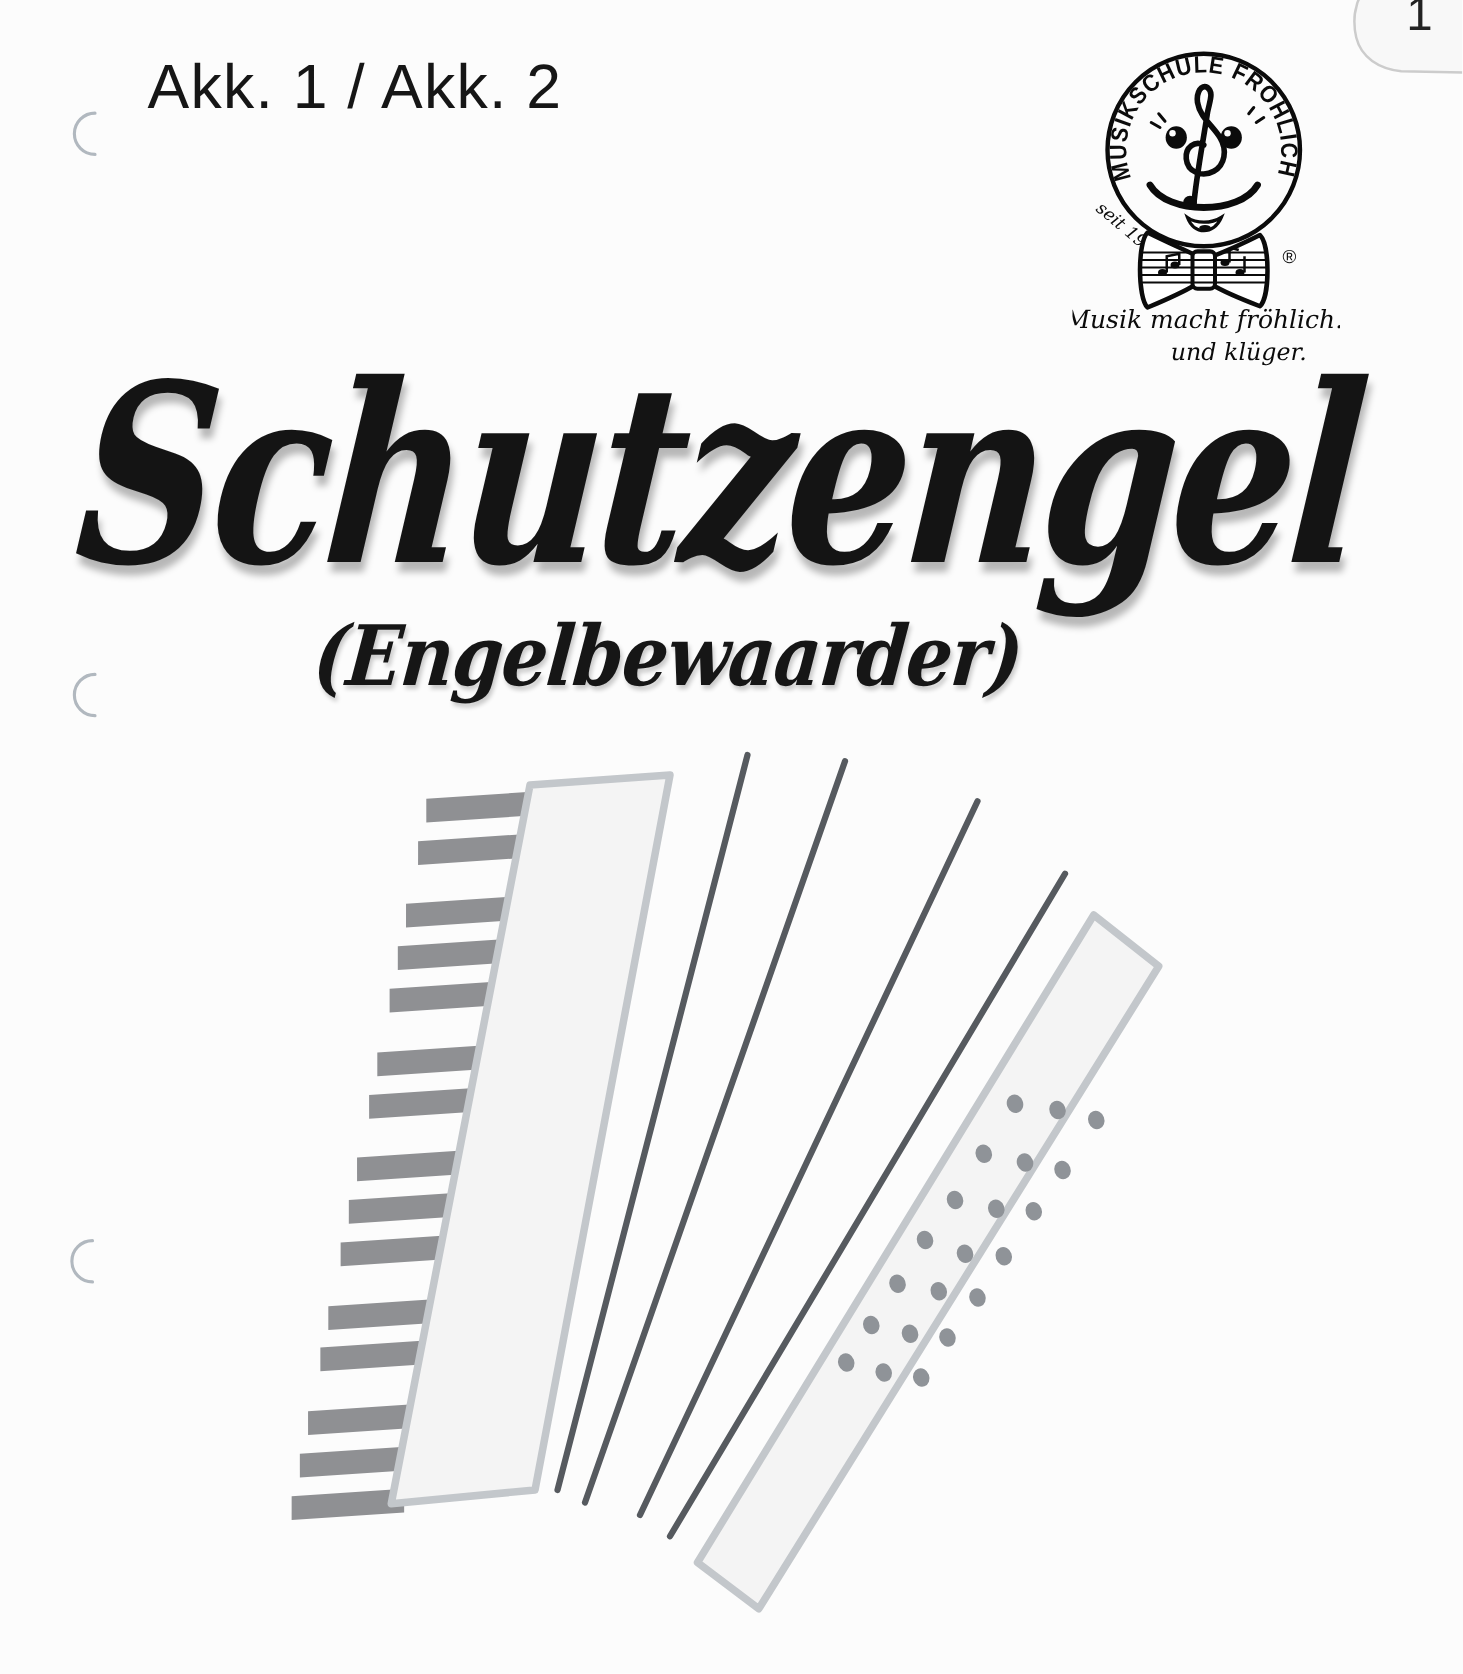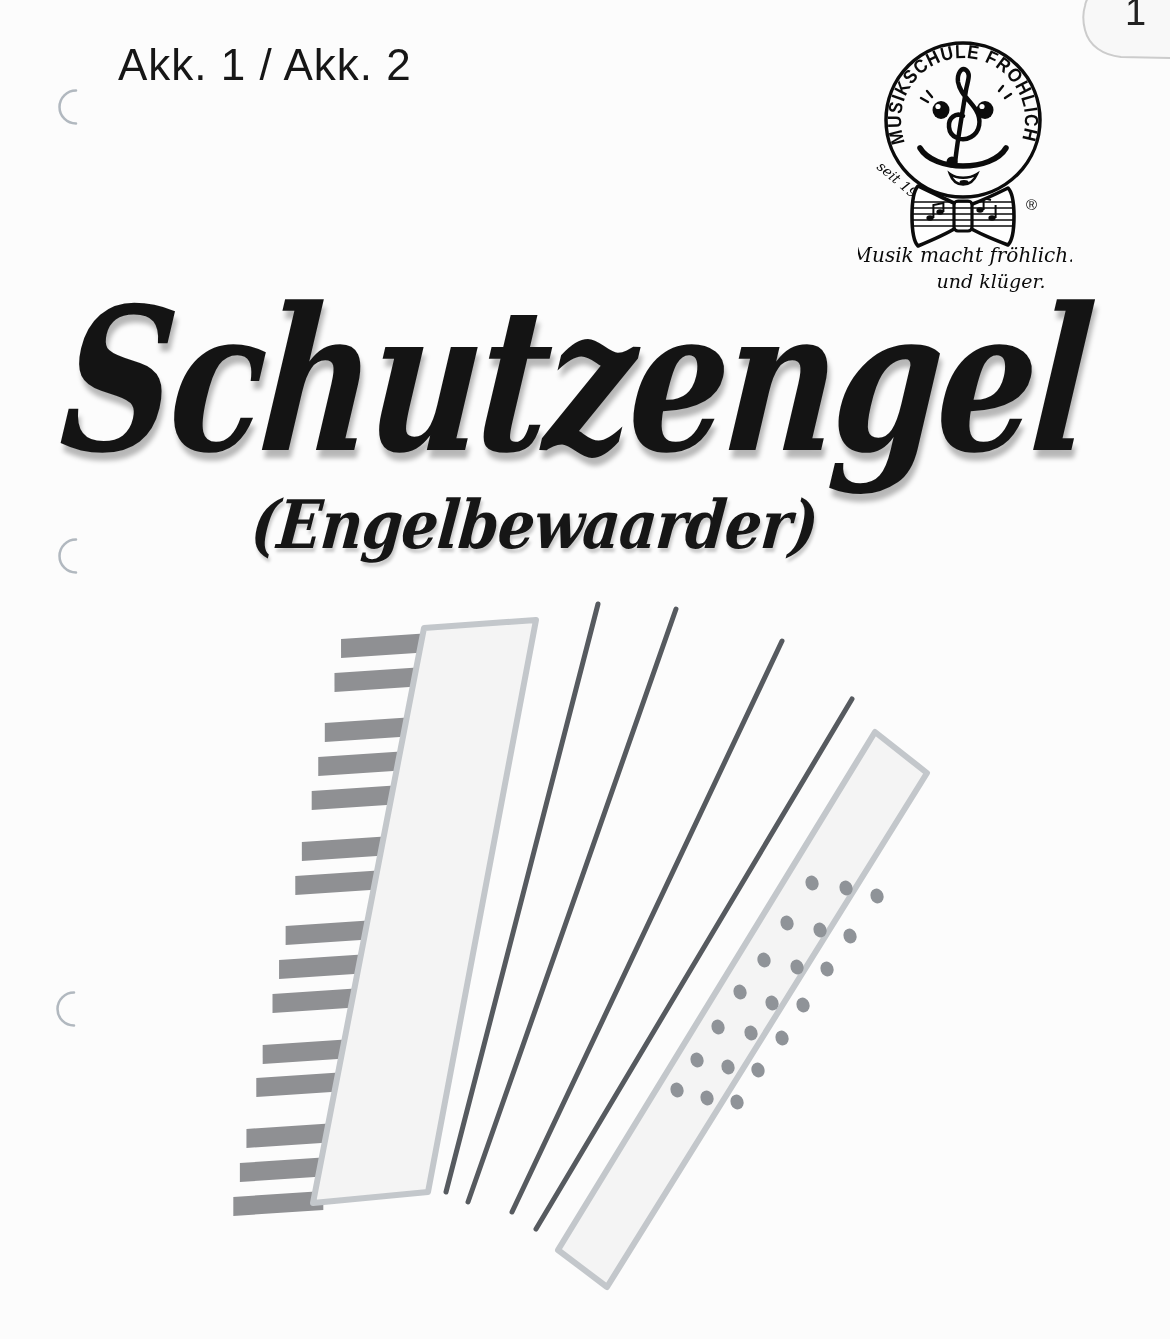--- a/index.html
+++ b/index.html
@@ -3,21 +3,21 @@
 <meta charset="utf-8">
 <style>
   html,body{margin:0;padding:0;background:#fff;}
   .page{
     position:relative;width:1170px;height:1339px;overflow:hidden;
     background:#fcfcfc;
     font-family:"Liberation Sans",sans-serif;
   }
   .instrument-label{
     position:absolute;left:118px;top:40px;
-    font-size:44px;letter-spacing:1px;color:#161616;
+    font-size:50px;letter-spacing:1px;color:#161616;
     font-family:"Liberation Sans",sans-serif;
   }
   .corner-tab-svg{position:absolute;top:0;right:0;width:95px;height:64px;}
   .corner-page-number{
     position:absolute;left:1125px;top:-9px;width:40px;
     font-size:38px;color:#222;text-align:left;
     font-family:"Liberation Sans",sans-serif;
   }
   .title-block{
     position:absolute;left:0;top:272px;width:1170px;text-align:center;

